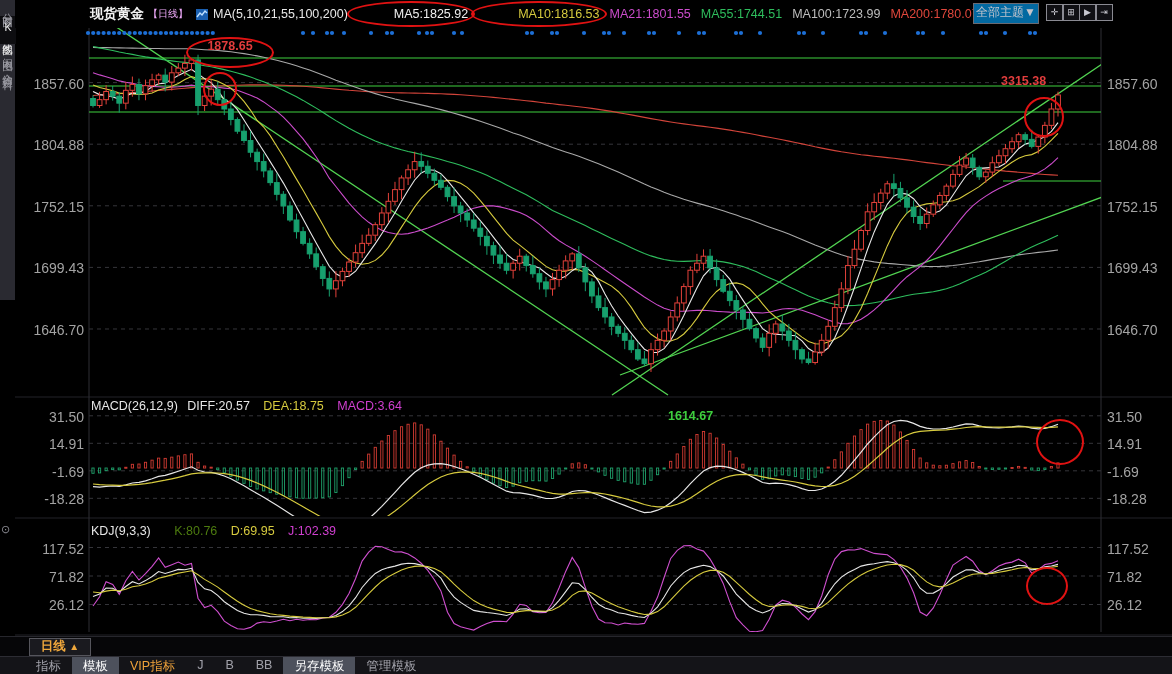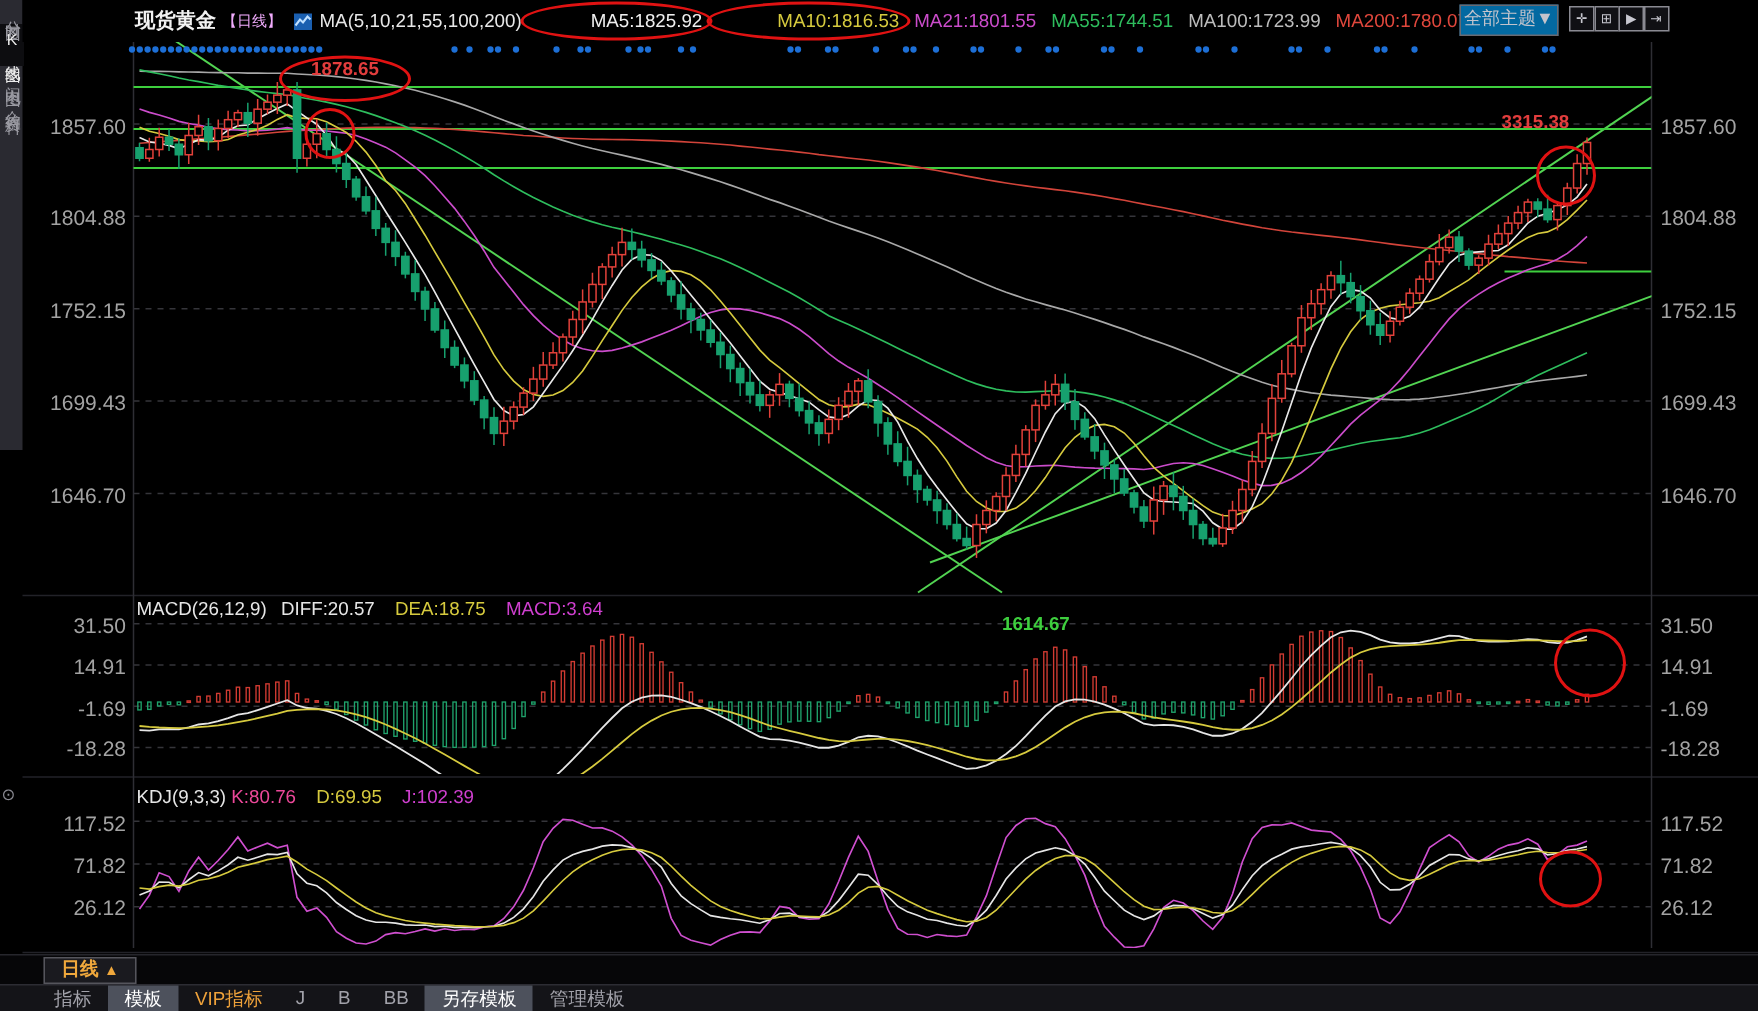--- a/index.html
+++ b/index.html
@@ -656,21 +656,21 @@
 
   <div class="panel-head" style="left:91px;top:399px;">
     <span style="color:#e6e6e6">MACD(26,12,9)</span>
     <span style="color:#e6e6e6;margin-left:6px">DIFF:20.57</span>
     <span style="color:#d6ca3e;margin-left:10px">DEA:18.75</span>
     <span style="color:#cf3fcf;margin-left:10px">MACD:3.64</span>
   </div>
 
   <div class="panel-head" style="left:91px;top:524px;">
     <span style="color:#e6e6e6">KDJ(9,3,3)</span>
-    <span style="color:#ec4899;margin-left:0">K:80.76</span>
+    <span style="color:#4d7c0f;margin-left:20px">K:80.76</span>
     <span style="color:#d6ca3e;margin-left:10px">D:69.95</span>
     <span style="color:#cf3fcf;margin-left:10px">J:102.39</span>
   </div>
 
   <div id="kdj-gear">⊙</div>
 
   <div id="toolbar">
       <div class="tb plain">指标</div>
       <div class="tb selected">模板</div>
       <div class="tb vip">VIP指标</div>

